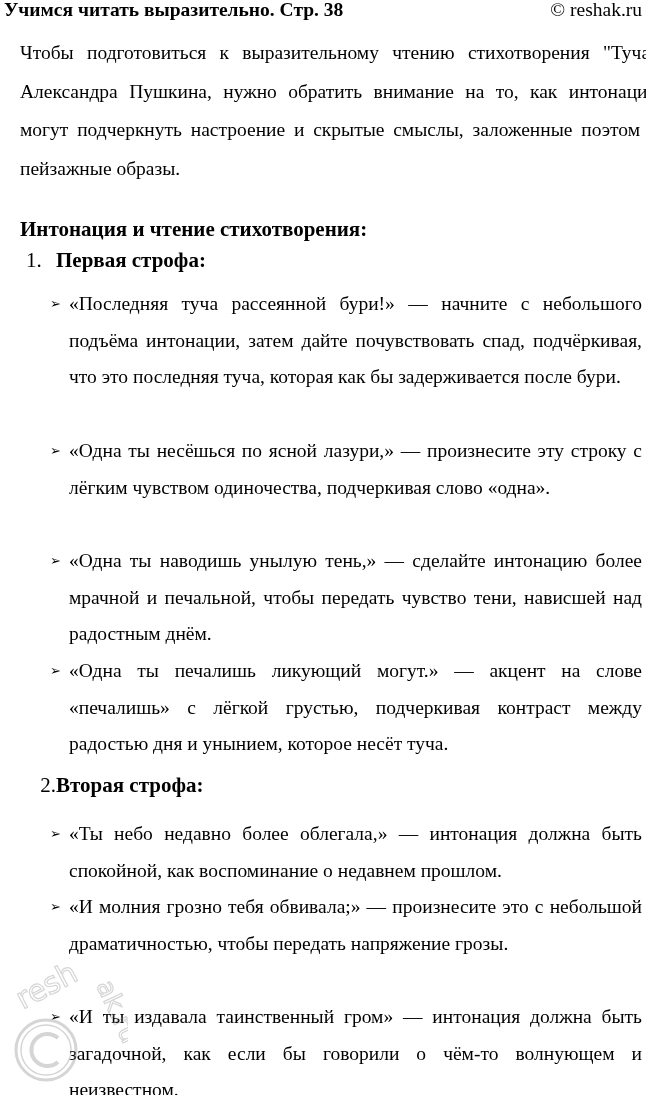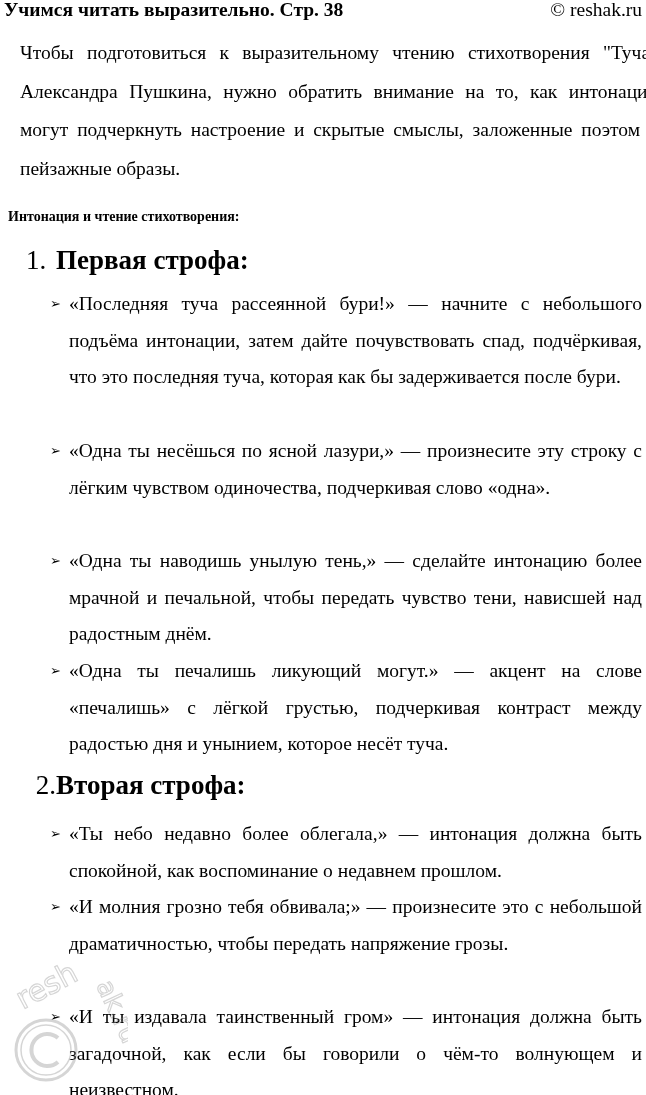--- a/index.html
+++ b/index.html
@@ -12,25 +12,25 @@
     position: absolute; left: 4px; right: 4px; top: -2px; height: 24px;
     font-size: 19.5px; line-height: 24px;
   }
   .header .title { position: absolute; left: 0; top: 0; font-weight: bold; }
   .header .site { position: absolute; right: 0; top: 0; }
   p.intro {
     position: absolute; left: 20px; width: 638px; top: 34px; margin: 0;
     font-size: 19.5px; line-height: 38.5px; text-align: justify;
   }
   .section-heading {
-    position: absolute; left: 4px; top: 200px; margin: 4px;
-    font-size: 14px; line-height: 26px; font-weight: bold;
+    position: absolute; left: 4px; top: 200px; margin: 16px;
+    font-size: 21px; line-height: 26px; font-weight: bold;
   }
   .stanza-heading {
-    position: absolute; left: 26px; font-size: 27px; line-height: 26px;
+    position: absolute; left: 26px; font-size: 21px; line-height: 26px;
   }
   .stanza-heading .num { display: inline-block; width: 30px; }
   .stanza-heading .lbl { font-weight: bold; }
   .bullet {
     position: absolute; left: 50px; width: 592px;
     font-size: 19.5px; line-height: 36.5px;
   }
   .bullet .mark {
     position: absolute; left: 0; top: 0; font-size: 13px; width: 20px;
   }

